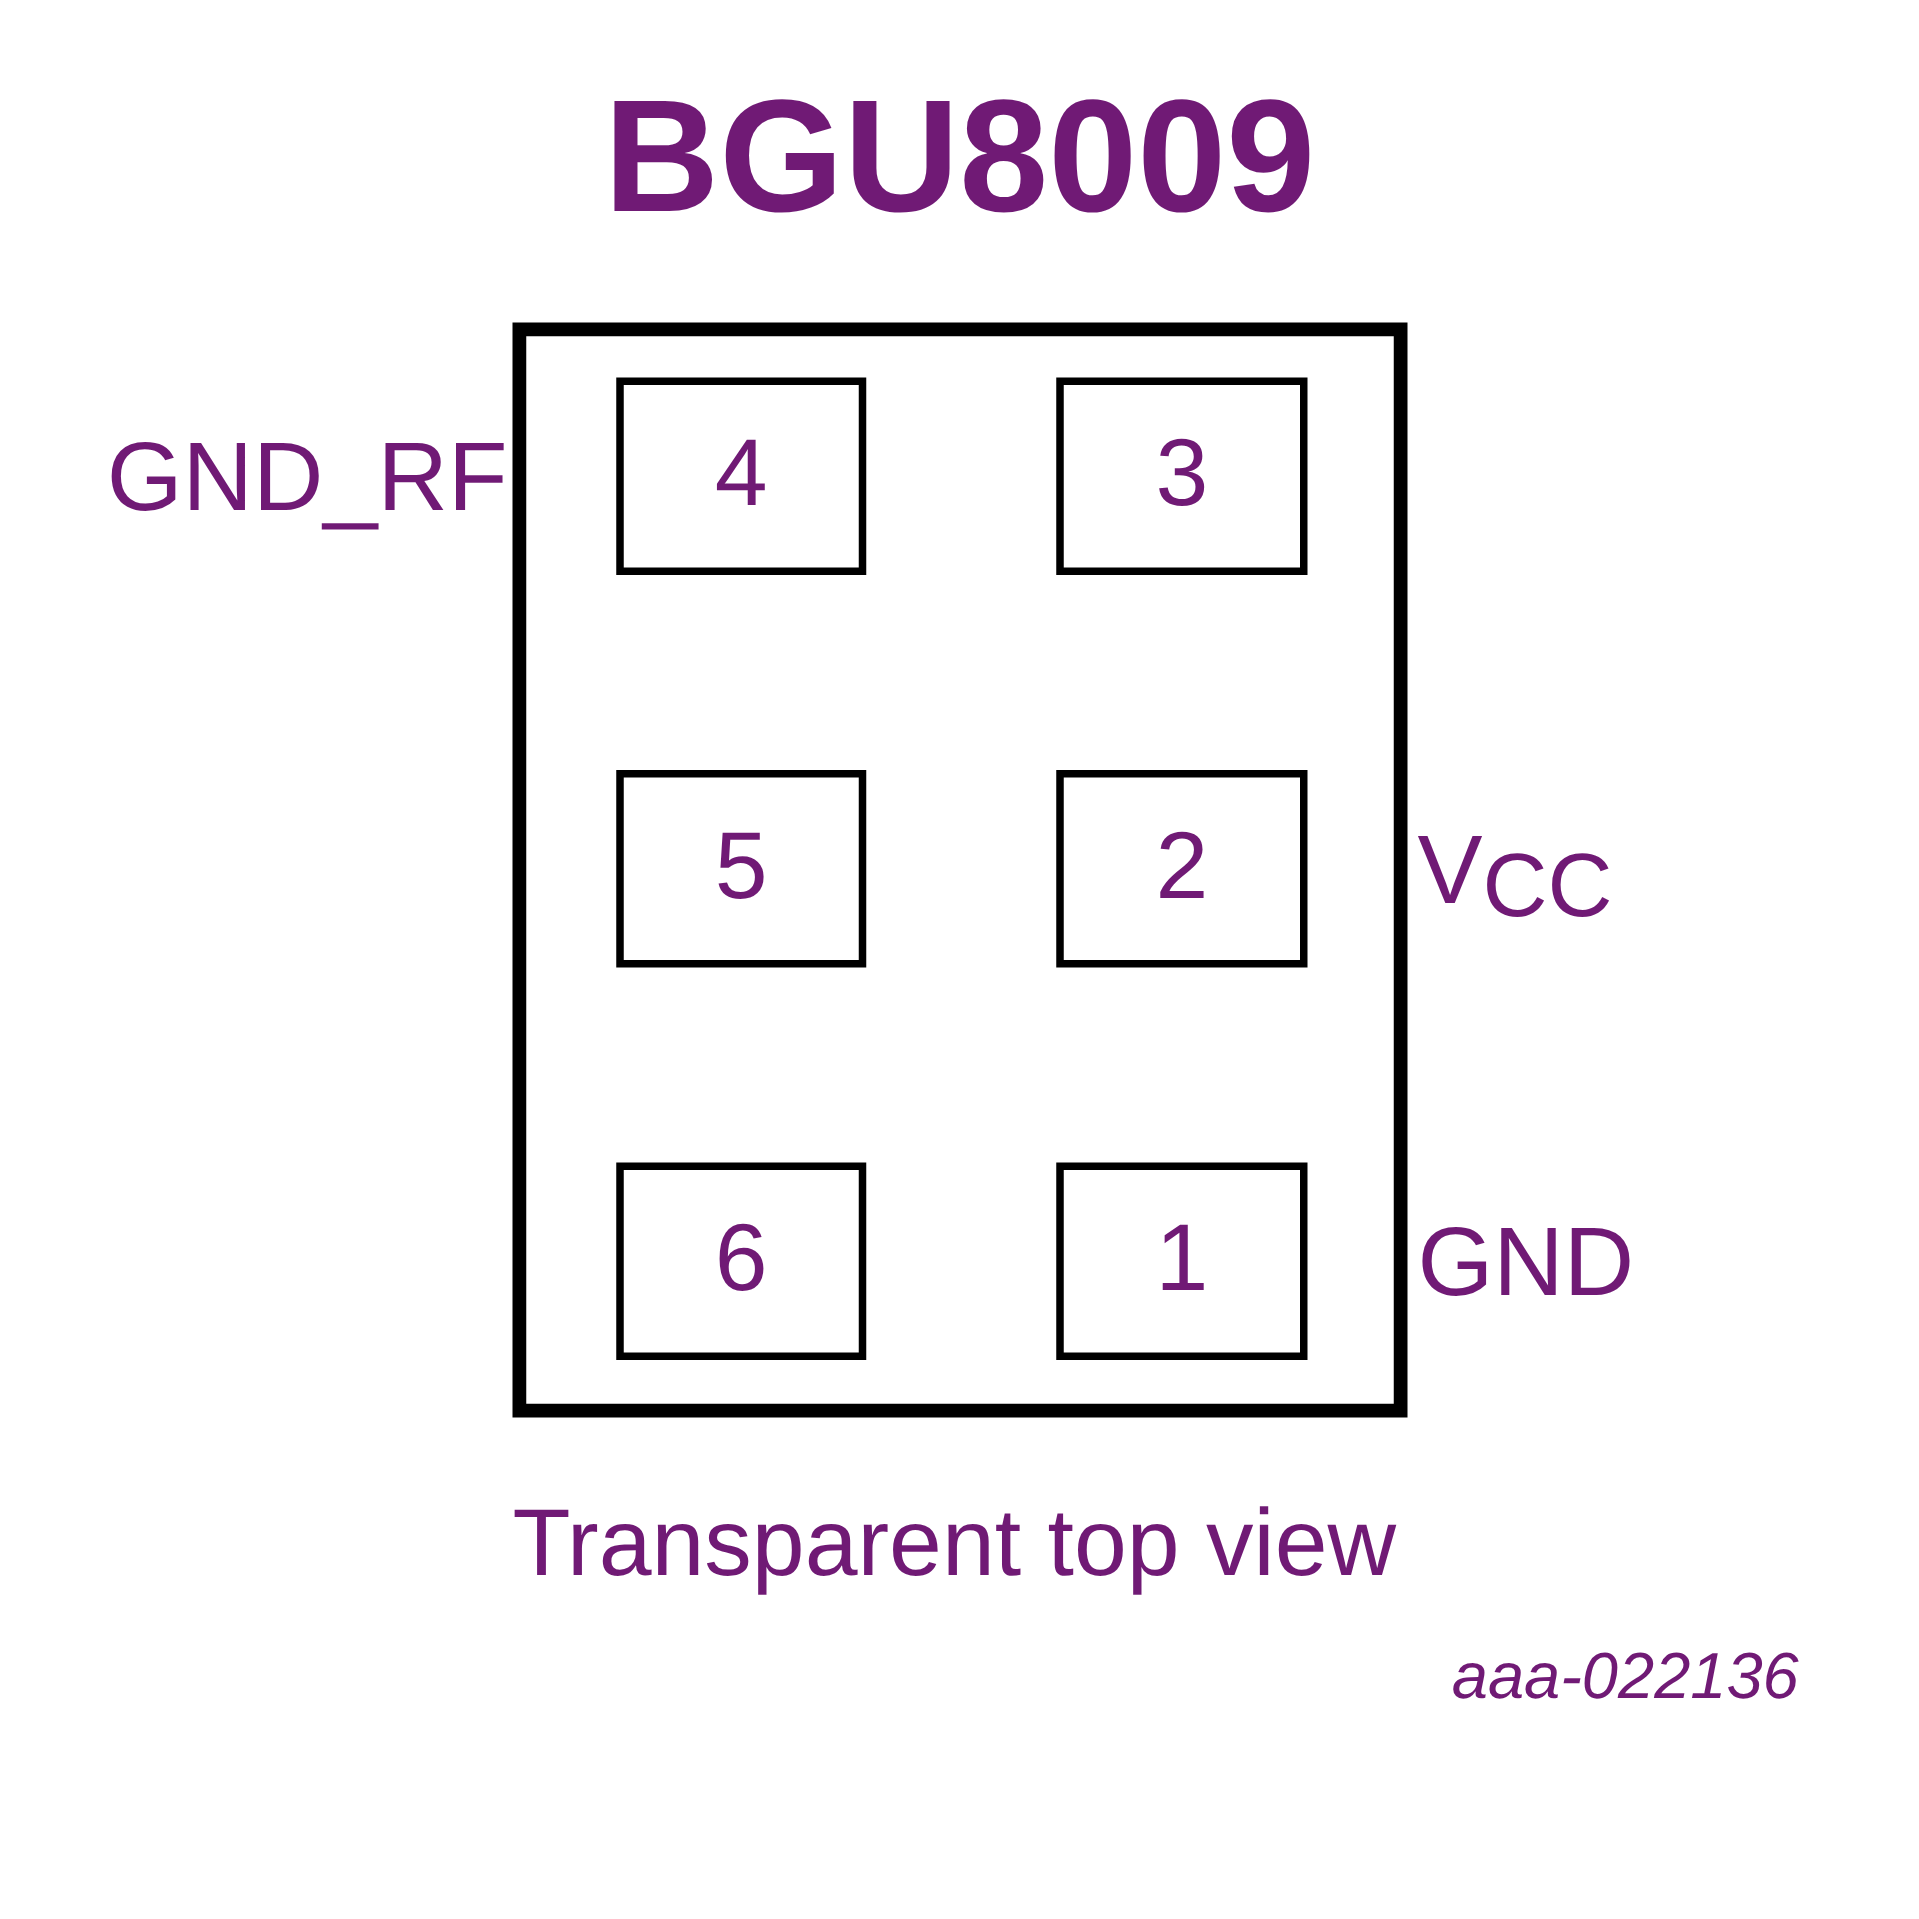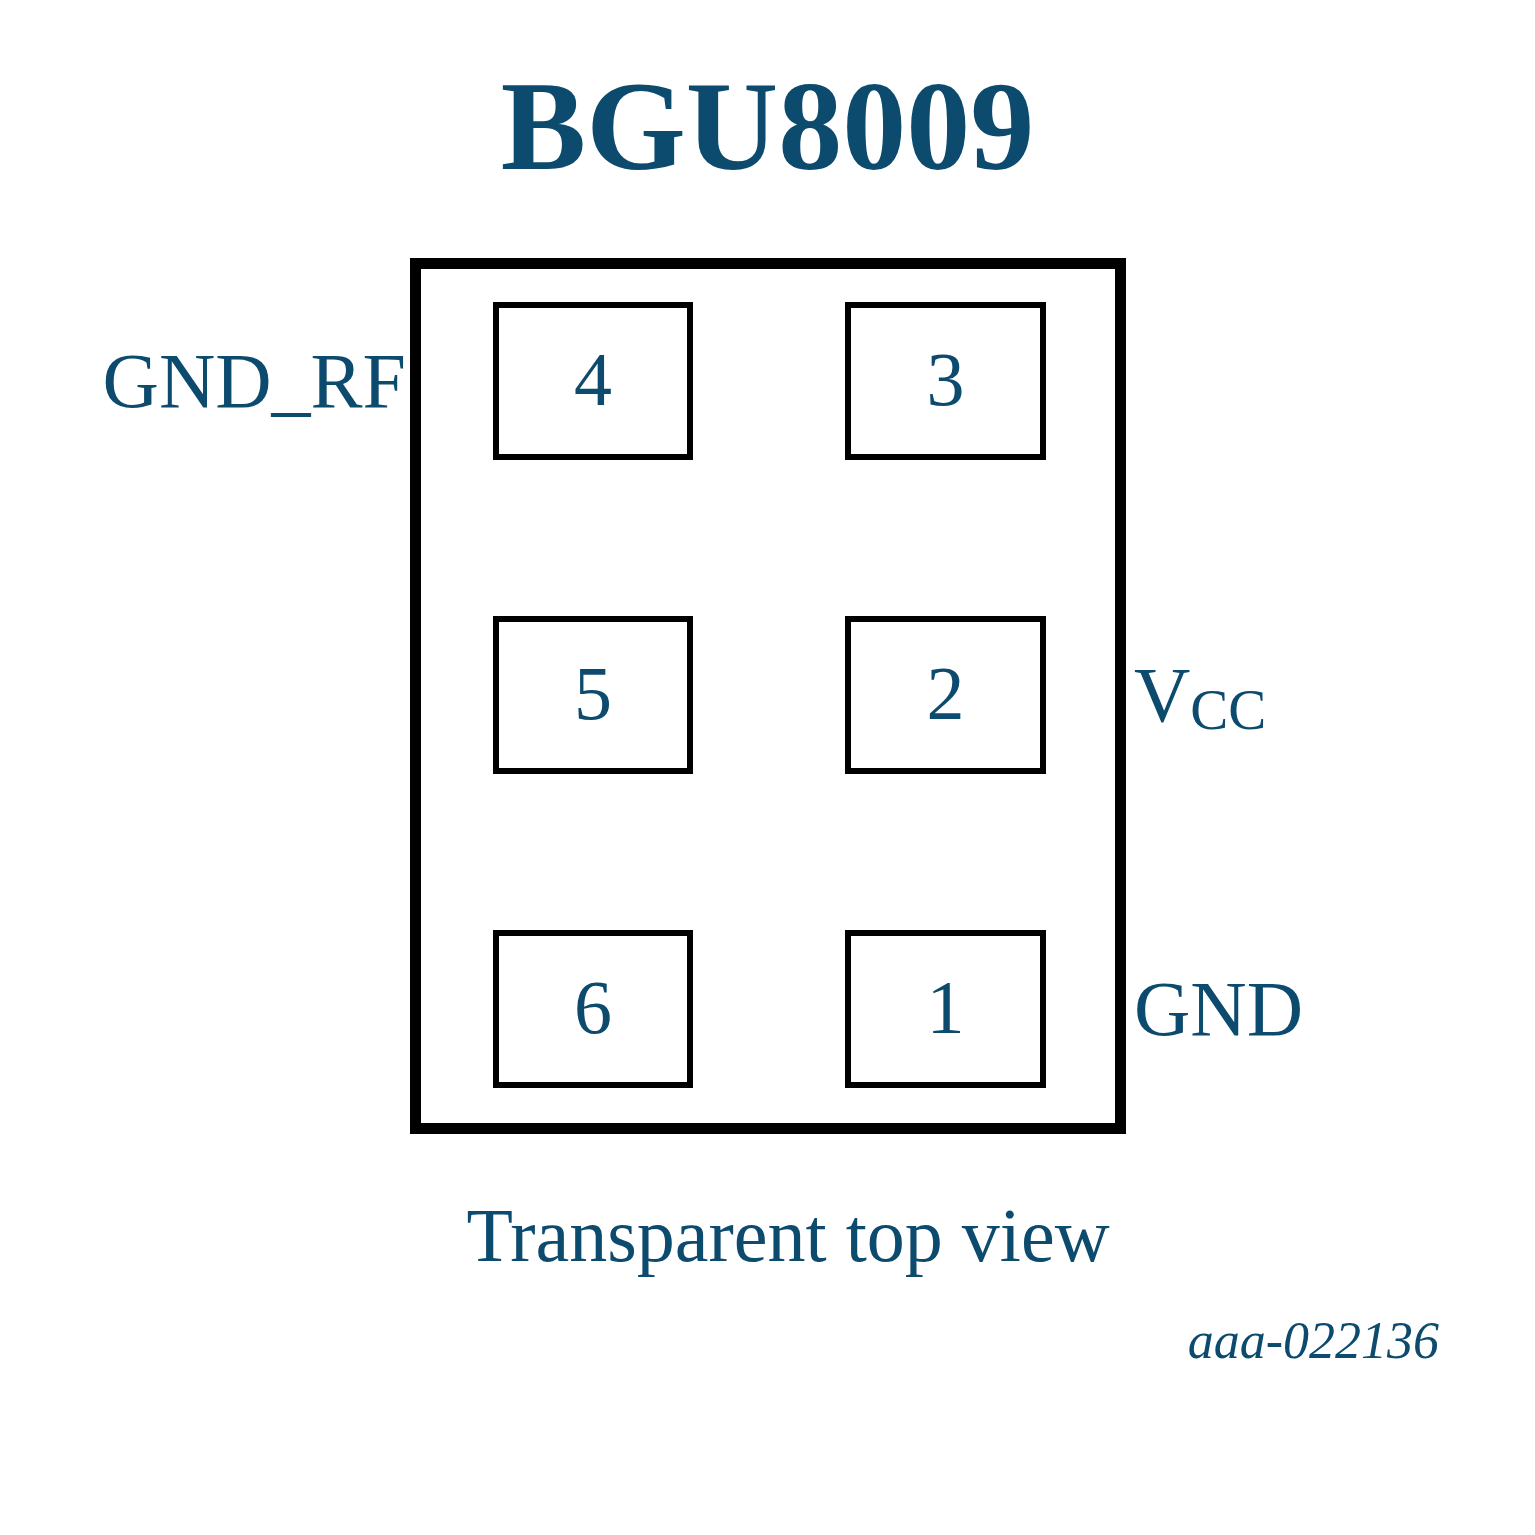--- a/index.html
+++ b/index.html
@@ -5,22 +5,22 @@
   html, body {
     margin: 0;
     padding: 0;
     background: #ffffff;
   }
   #page {
     position: relative;
     width: 1535px;
     height: 1535px;
     background: #ffffff;
-    font-family: Liberation Serif, serif;
-    color: #0c4a6e;
+    font-family: Liberation Sans, sans-serif;
+    color: #701a75;
     overflow: hidden;
   }
 
   
   #title {
     position: absolute;
     left: 0;
     top: 62px;
     width: 1535px;
     text-align: center;
@@ -84,37 +84,35 @@
 
   
   #label-gnd-rf { top: 342px; margin-left: 40px; }
   #label-rf-in  { top: 656px; }
   #label-enable { top: 970px; }
   #label-rf-out { top: 342px; }
   #label-vcc    { top: 656px; }
   #label-gnd    { top: 970px; }
 
   .sub {
-    font-size: 57px;
+    font-size: 72px;
     vertical-align: baseline;
     position: relative;
     top: 14px;
   }
 
   
   #caption {
     position: absolute;
     left: 410px;
     top: 1197px;
     width: 716px;
-    text-align: center;
     font-size: 76px;
     line-height: 1;
     white-space: nowrap;
-    margin-left: 20px;
   }
 
   
   #figure-id {
     position: absolute;
     right: 96px;
     top: 1315px;
     font-size: 52px;
     font-style: italic;
     line-height: 1;

